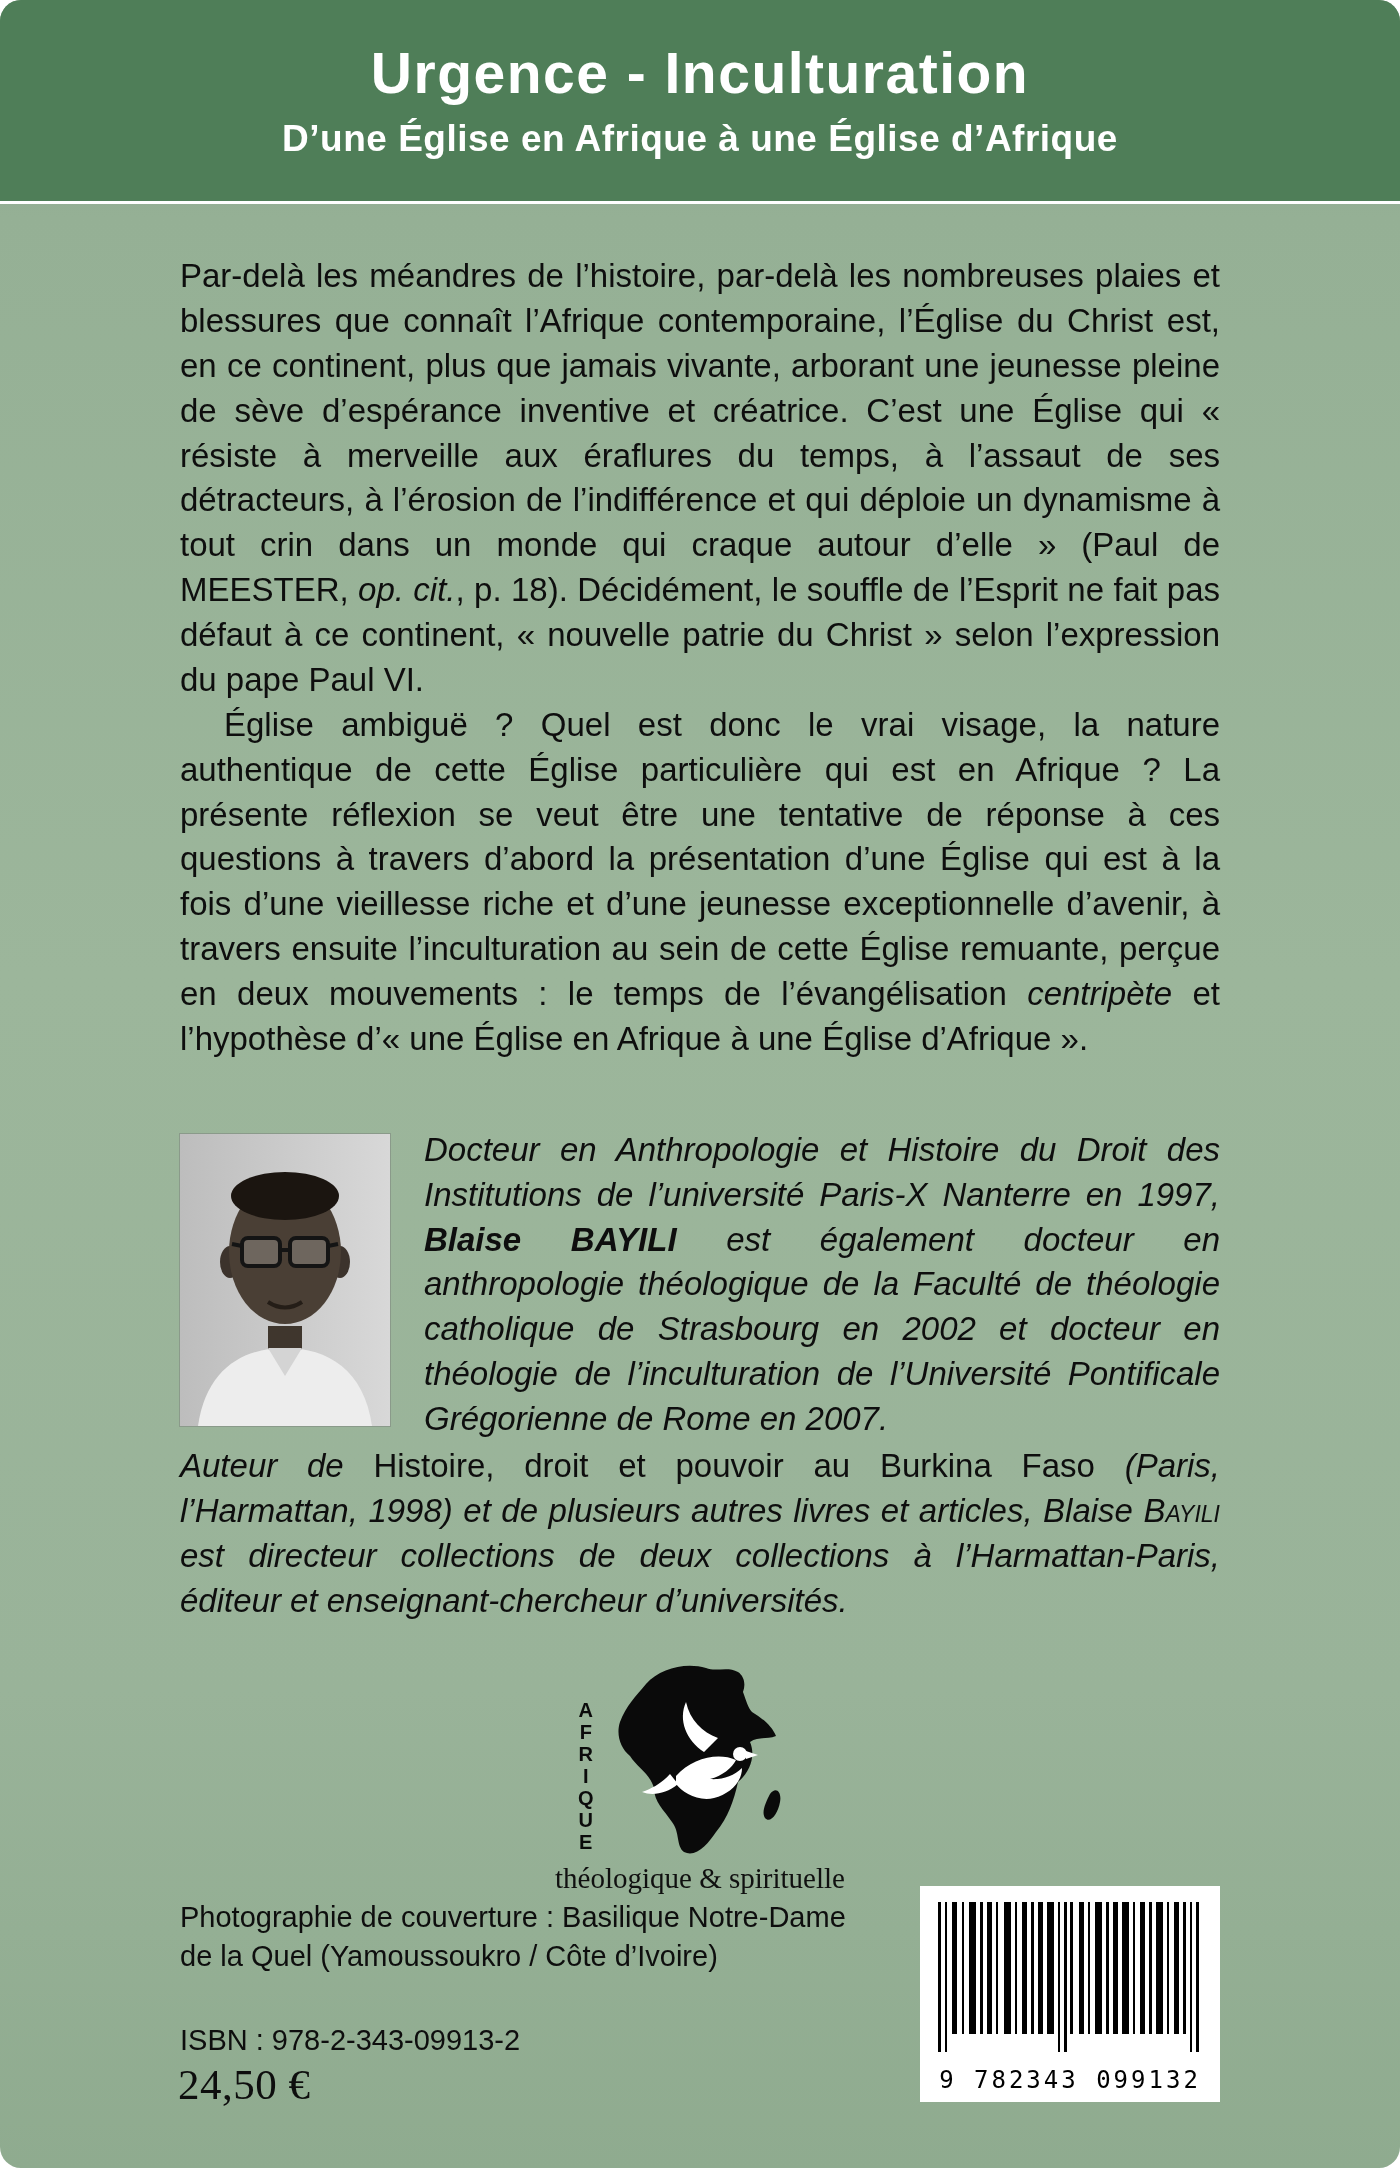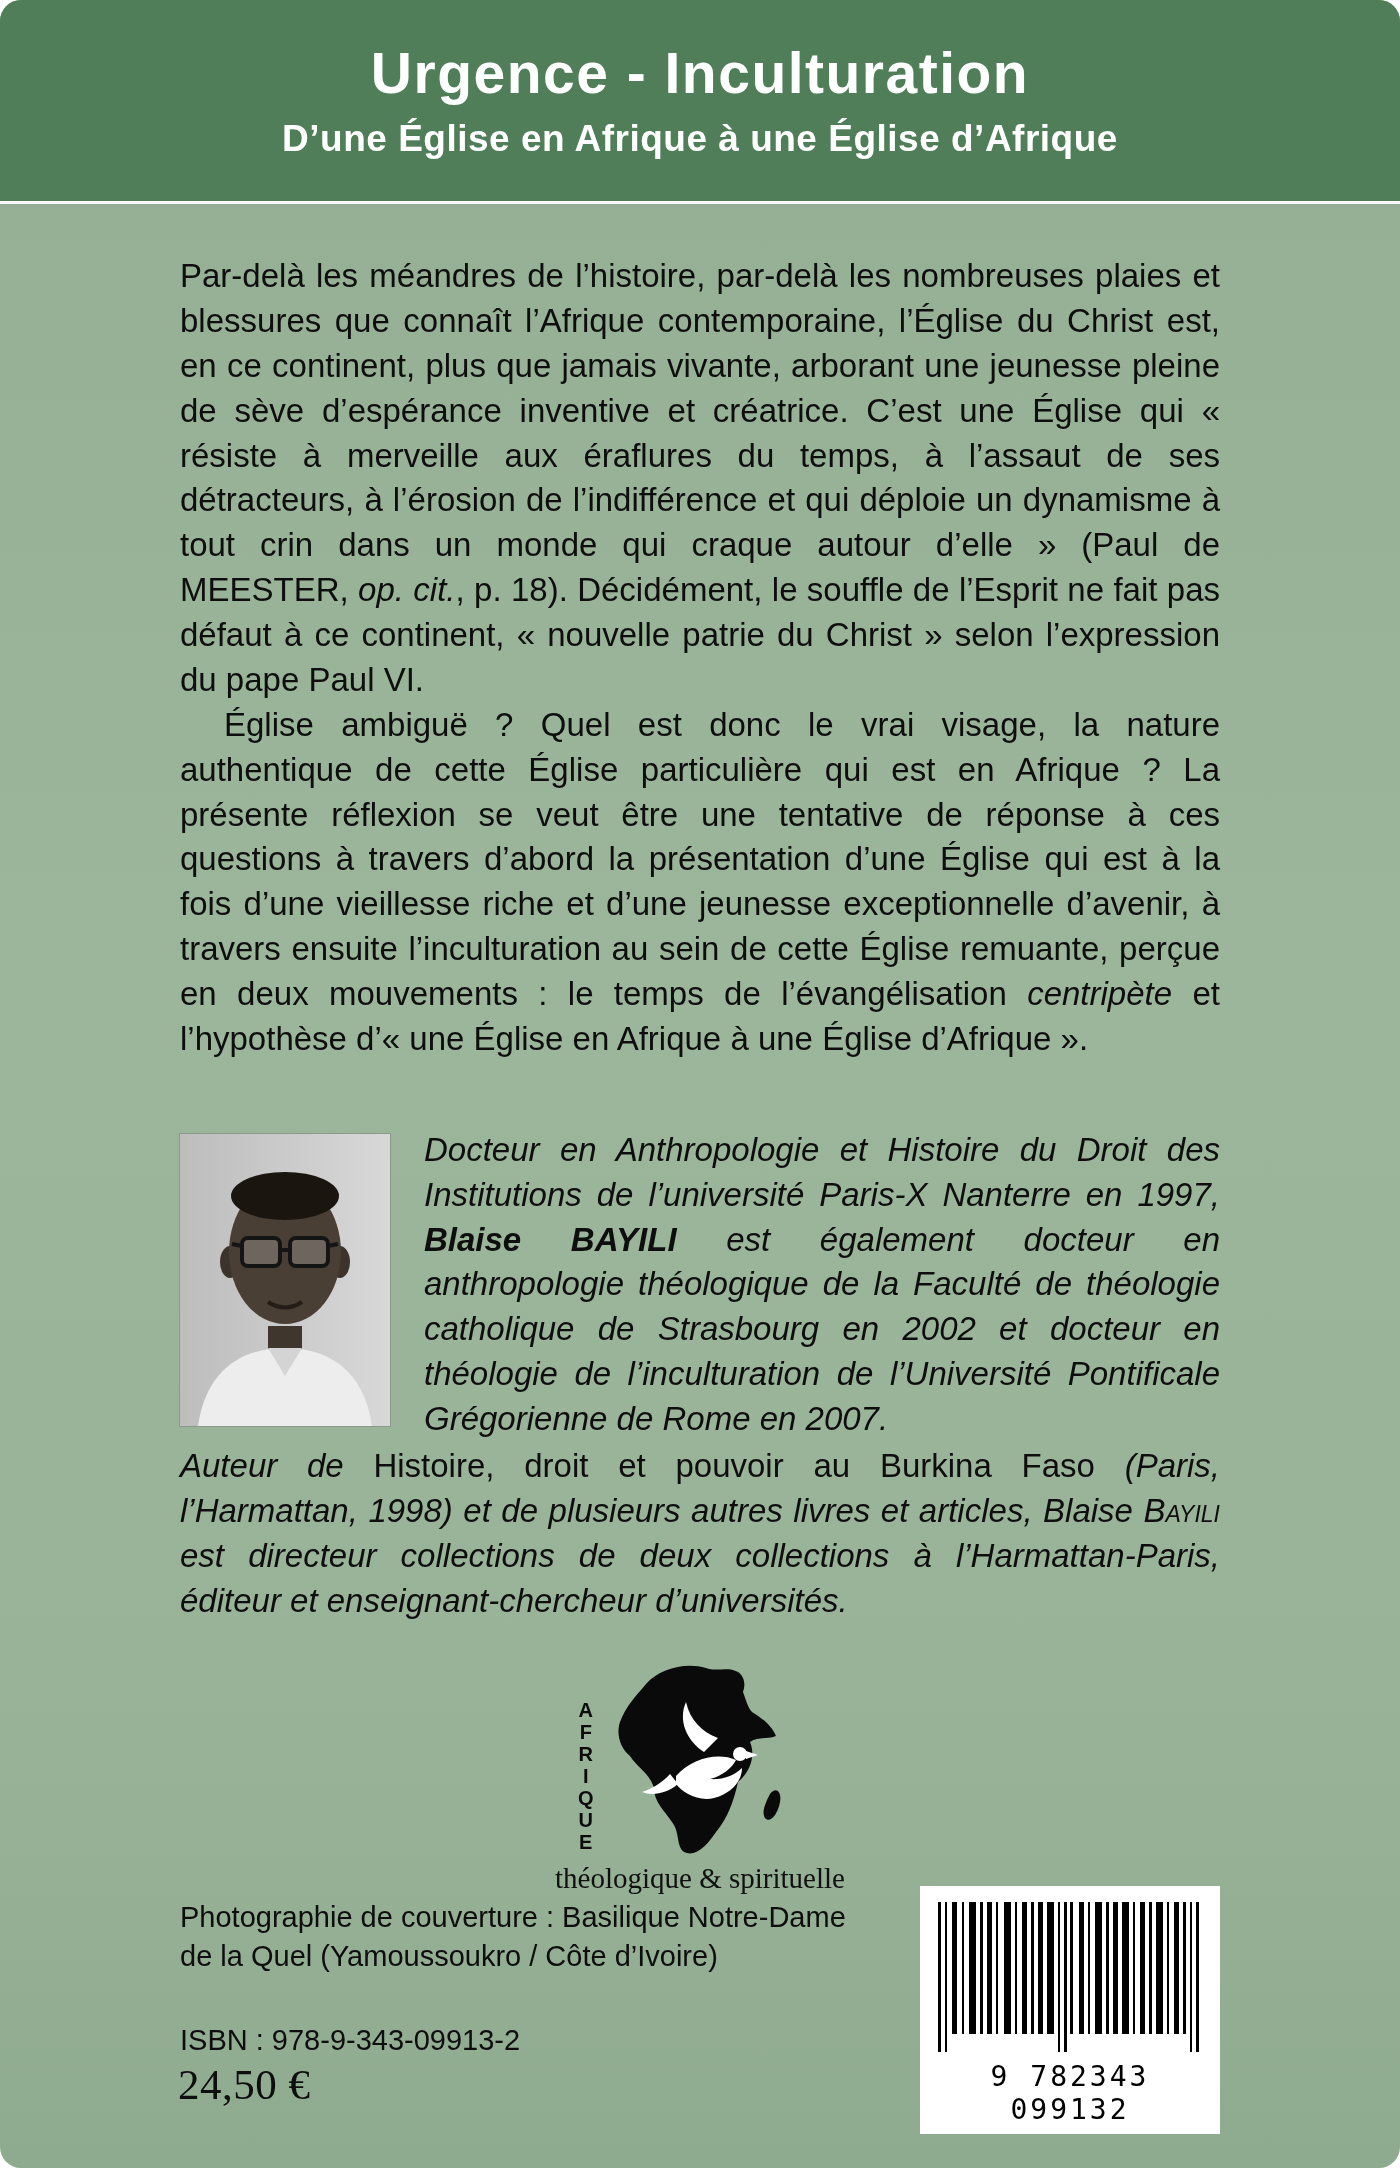--- a/index.html
+++ b/index.html
@@ -88,23 +88,23 @@
     font-size:43px; letter-spacing:0.5px;
   }
   .barcode {
     position:absolute; left:920px; top:1886px;
     width:300px; box-sizing:border-box;
     padding:16px 18px 8px 18px;
     background:#ffffff;
   }
   .barcode svg { display:block; margin:0 auto; }
   .barcode-num {
-    margin-top:6px; text-align:center;
+    margin-top:12px; text-align:center;
     font-family:"DejaVu Sans Mono", monospace;
-    font-size:28px; letter-spacing:3px; color:#000;
+    font-size:24px; letter-spacing:3px; color:#000;
   }
 </style>
 </head>
 <body>
 
 <div class="page">
 
   <header class="banner">
     <h1 class="title">Urgence - Inculturation</h1>
     <div class="subtitle">D’une Église en Afrique à une Église d’Afrique</div>
@@ -210,16 +210,16 @@
           <rect x="229" y="0" width="2" height="132"></rect>
         <rect x="236" y="0" width="5" height="132"></rect>
           <rect x="245" y="0" width="3" height="132"></rect>
         <rect x="252" y="0" width="2" height="150"></rect>
           <rect x="258" y="0" width="3" height="150"></rect>
       </g>
     </svg>
     <div class="barcode-num">9 782343 099132</div>
   </div>
 
-  <div class="isbn">ISBN : 978-9-343-09913-2</div>
+  <div class="isbn">ISBN : 978-2-343-09913-2</div>
   <div class="price">24,50 €</div>
 
 </div>
 
 </body></html>

